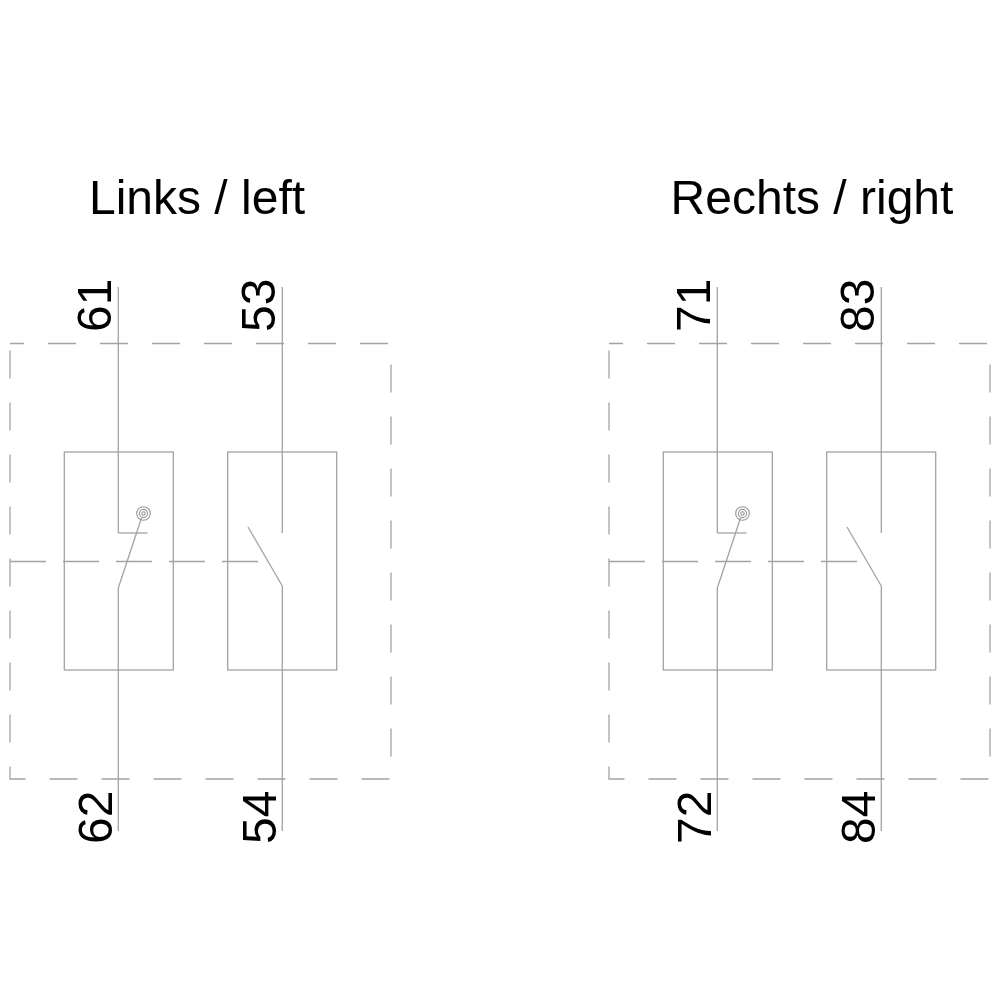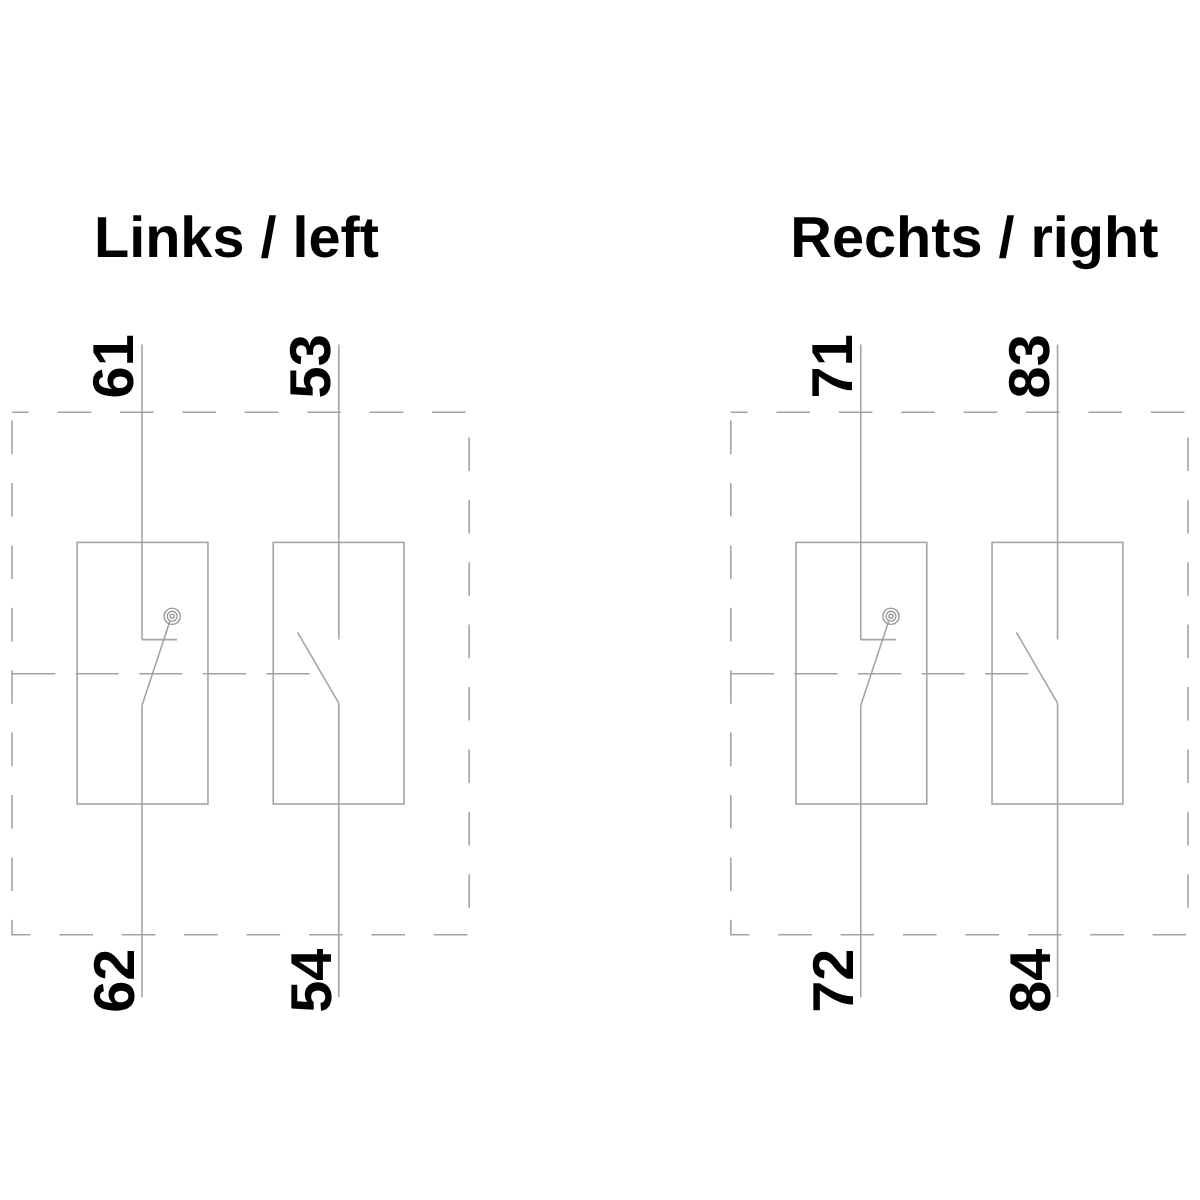--- a/index.html
+++ b/index.html
@@ -11,21 +11,20 @@
     margin:0;
     padding:0;
     background:var(--background);
   }
   .canvas{
     position:relative;
     width:1000px;
     height:1000px;
     background:var(--background);
     overflow:hidden;
-    font-weight:bold;
   }
   svg{display:block;}
   .ln{
     stroke:var(--line);
     stroke-width:1.3;
     fill:none;
   }
   .dashed-border{
     stroke-dasharray:28 24;
     stroke-dashoffset:14;

